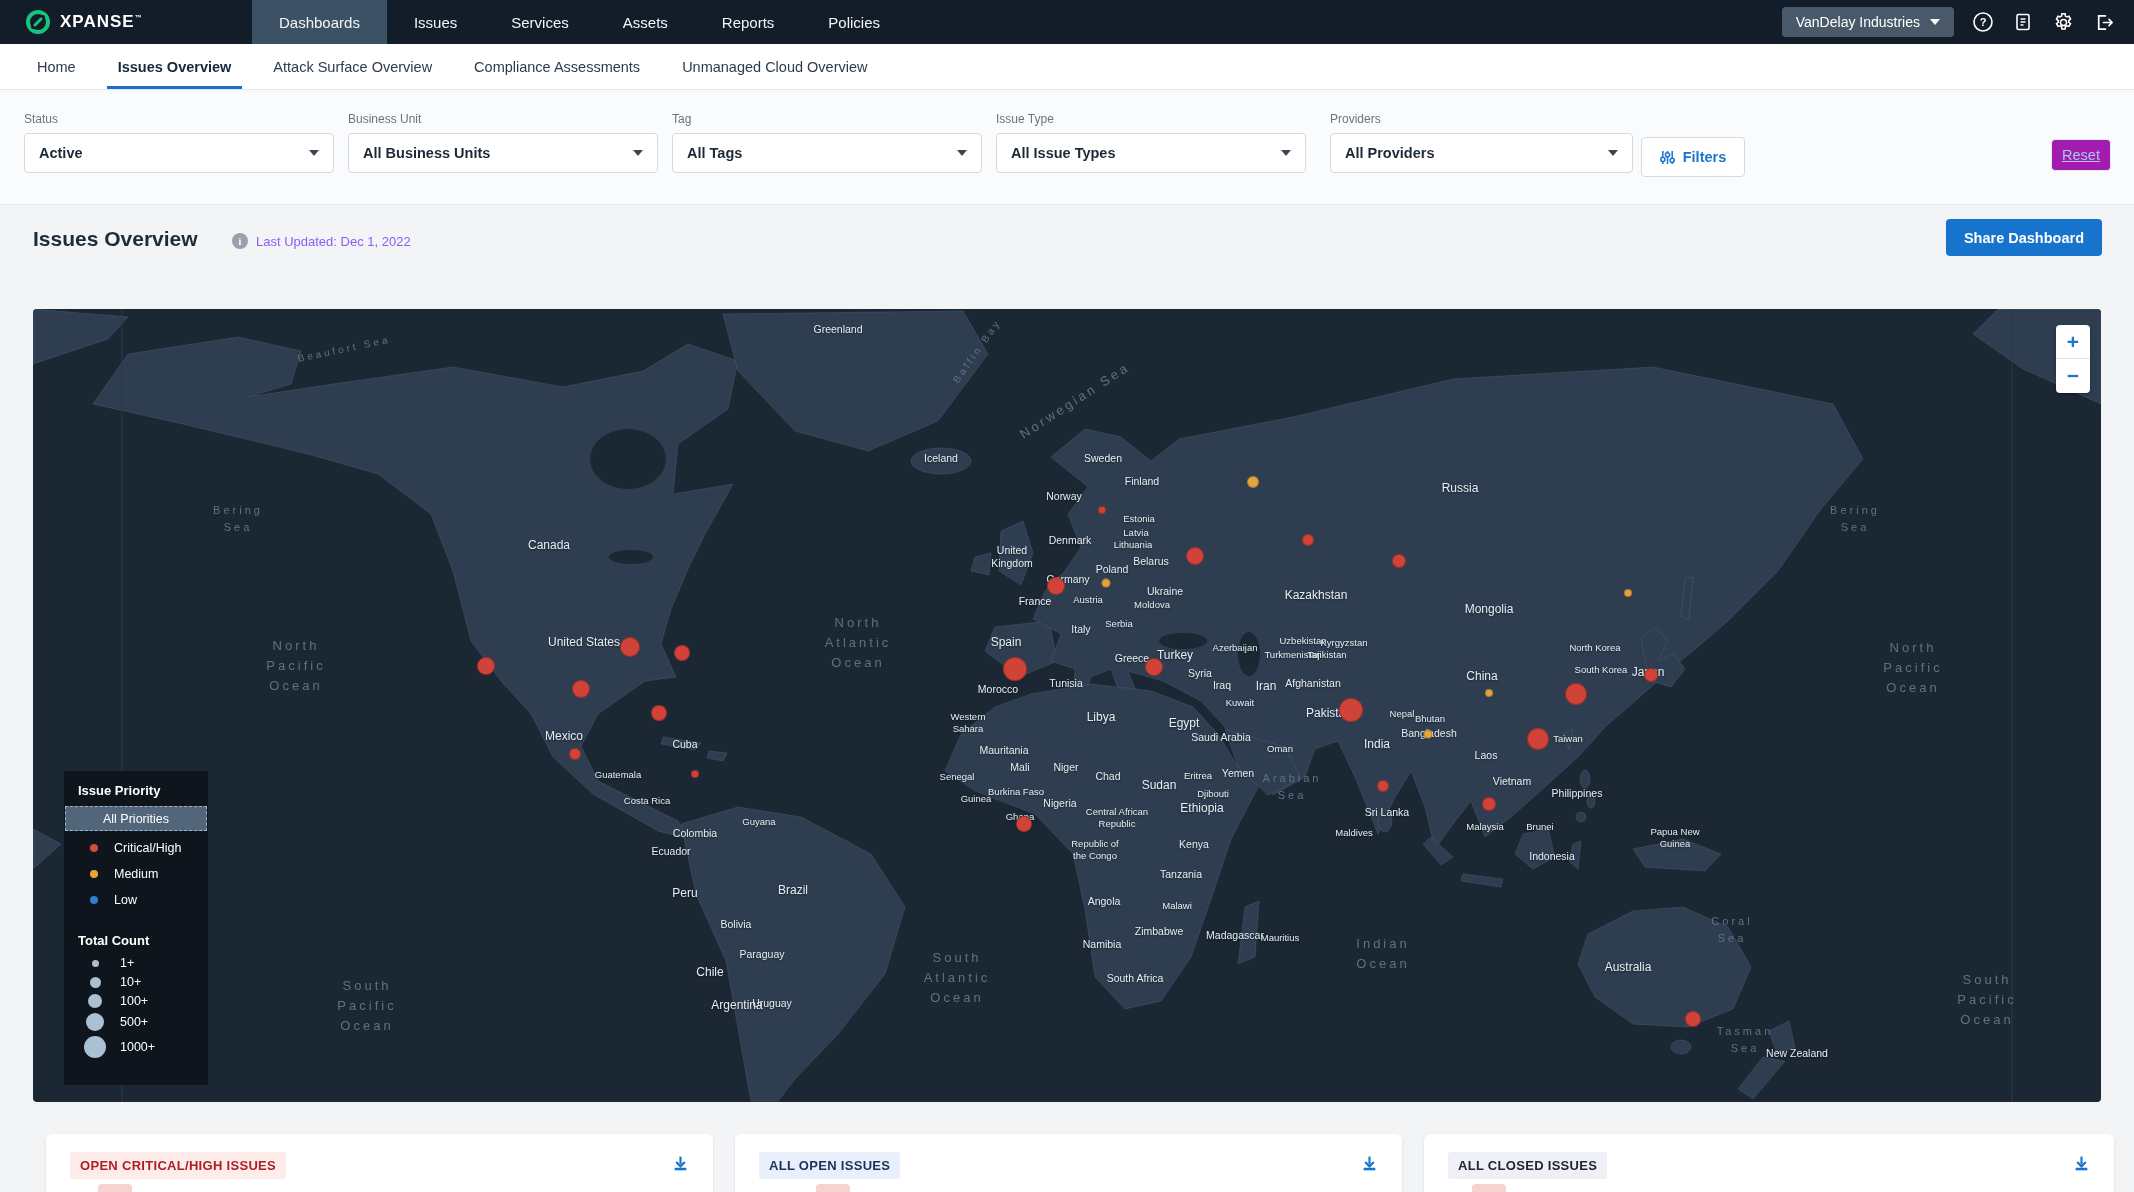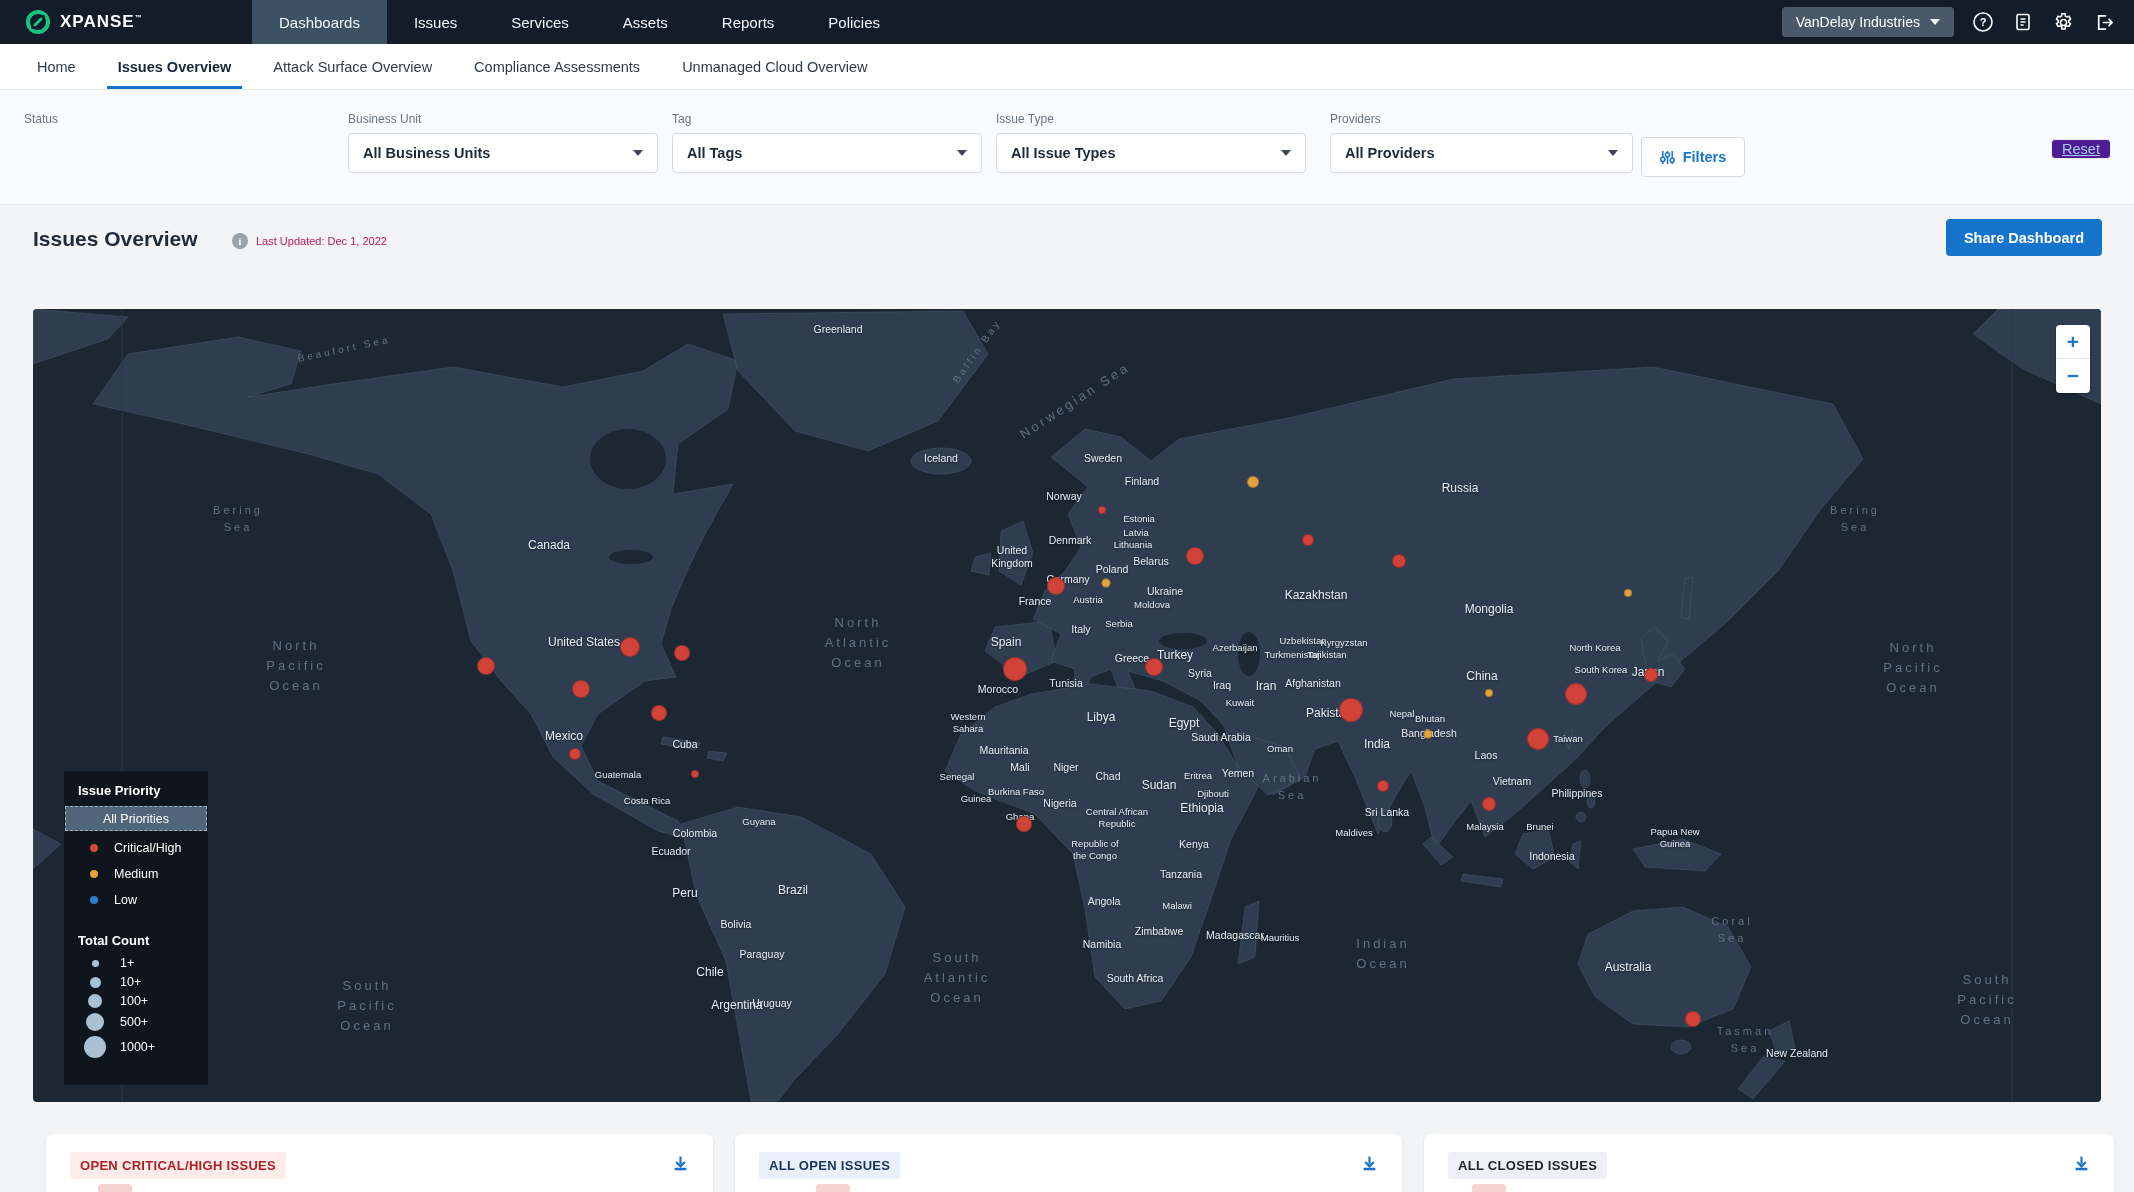--- a/index.html
+++ b/index.html
@@ -30,30 +30,30 @@
 
   
   .filterband { height:115px; background:#fafbfc; border-bottom:1px solid #e7eaed; position:relative; }
   .ffield { position:absolute; top:22px; }
   .flabel { font-size:12px; color:#6a7580; margin-bottom:7px; }
   .fselect { height:40px; background:#fff; border:1px solid #d5dae0; border-radius:4px; display:flex;
      align-items:center; justify-content:space-between; padding:0 14px; font-size:14.5px; font-weight:600; color:#1c2936; cursor:pointer; }
   .fselect .dcaret { width:0;height:0;border-left:5px solid transparent;border-right:5px solid transparent;border-top:6px solid #3a4654; }
   .filters-btn { position:absolute; left:1641px; top:47px; height:40px; width:104px; background:#fff; border:1px solid #d5dae0;
      border-radius:4px; color:#1774cd; font-size:14.5px; font-weight:bold; font-family:inherit; display:flex; align-items:center; justify-content:center; gap:8px; cursor:pointer; }
-  .reset-btn { position:absolute; left:2051px; top:49px; height:20px; width:60px; background:#4c1d95; border:1px solid #e8edf1;
+  .reset-btn { position:absolute; left:2051px; top:49px; height:32px; width:60px; background:#a21caf; border:1px solid #e8edf1;
      border-radius:4px; color:#a9c9e8; font-size:14.5px; font-family:inherit; cursor:default;text-decoration:underline; }
 
   
   .pagehead { position:relative; height:64px; }
   .page-title { position:absolute; left:33px; top:22px; font-size:21px; font-weight:bold; color:#1d2b3a; }
   .updated-wrap { position:absolute; left:232px; top:28px; display:flex; align-items:center; gap:8px; }
   .info-icon { width:16px; height:16px; border-radius:50%; background:#97a2ad; color:#fff; font-size:10px; font-weight:bold;
      display:flex; align-items:center; justify-content:center; font-family:"Liberation Serif", serif; }
-  .updated-text { font-size:11px; color:#be185d; }
+  .updated-text { font-size:13px; color:#8b5cf6; }
   .share-btn { position:absolute; right:32px; top:14px; height:37px; padding:0 18px; background:#1774cd; color:#fff;
      border:none; border-radius:4px; font-size:14.5px; font-weight:bold; font-family:inherit; cursor:pointer; }
 
   
   .map { position:absolute; left:33px; top:309px; width:2068px; height:793px; background:#1b2733; border-radius:4px; overflow:hidden; }
   .map svg.land { position:absolute; inset:0; }
   .mlabel { position:absolute; transform:translate(-50%,-50%); color:#e6edf4; white-space:pre; text-align:center; line-height:1.25;
      text-shadow:0 1px 2px rgba(0,0,0,.45); pointer-events:none; }
   .olabel { position:absolute; transform:translate(-50%,-50%); color:#5f7284; letter-spacing:3px; font-size:13px; line-height:1.55;
      text-align:center; white-space:pre; pointer-events:none; }
@@ -141,20 +141,24 @@
     <div class="tab active">Issues Overview</div>
     <div class="tab">Attack Surface Overview</div>
     <div class="tab">Compliance Assessments</div>
     <div class="tab">Unmanaged Cloud Overview</div>
   </div>
 
 <div class="filterband">
   <div id="ffields">
       <div class="ffield" style="left: 24px; width: 310px;">
         <div class="flabel">Status</div>
+        <div class="fselect">
+          <div>Active</div>
+          <div class="dcaret"></div>
+        </div>
       </div>
       <div class="ffield" style="left: 348px; width: 310px;">
         <div class="flabel">Business Unit</div>
         <div class="fselect">
           <div>All Business Units</div>
           <div class="dcaret"></div>
         </div>
       </div>
       <div class="ffield" style="left: 672px; width: 310px;">
         <div class="flabel">Tag</div>

